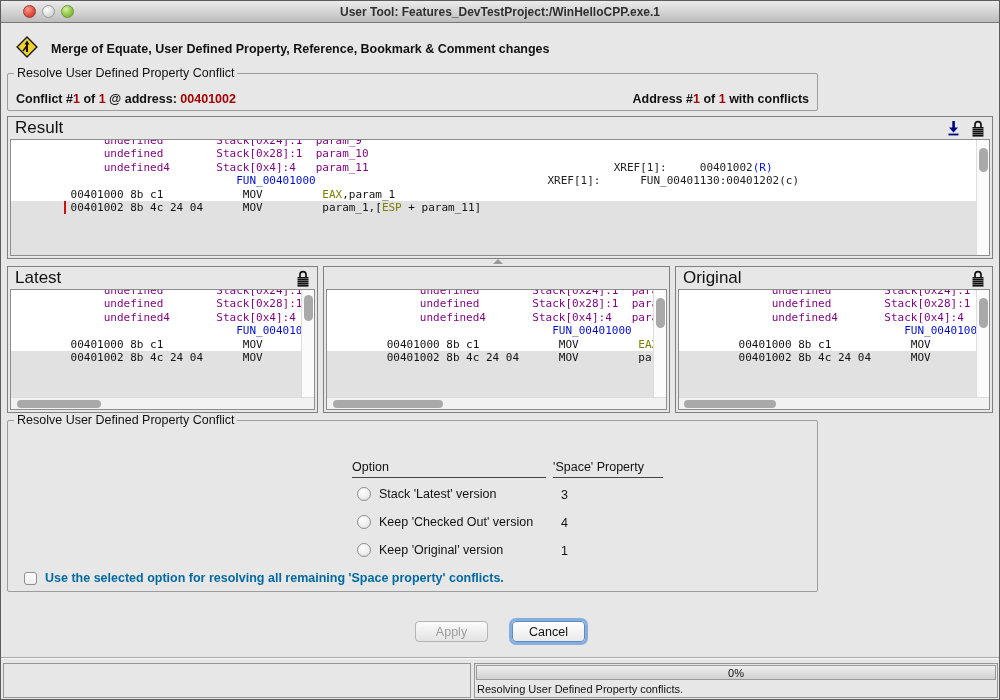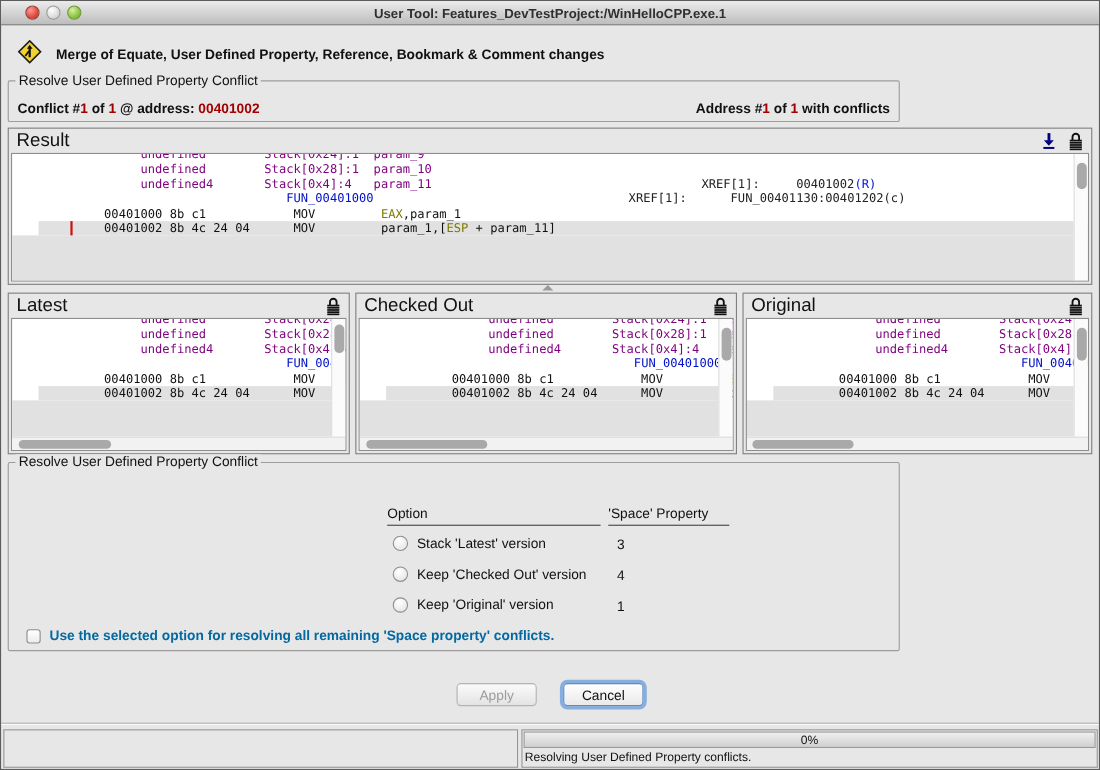--- a/index.html
+++ b/index.html
@@ -41,21 +41,21 @@
     background:#ffffff; border:1px solid #8d8d8d; overflow:hidden; }
   #panel-result { top:115px; left:6px; width:986px; height:143px; }
   .panels-row { position:absolute; top:265px; left:6px; width:986px; height:128px; display:flex; gap:5px; }
   .panels-row .panel { position:relative; height:147px; }
   #panel-latest { width:312px; }
   #panel-checkedout { width:348px; }
   #panel-original { width:319px; }
 
   .listing { position:absolute; inset:0; font-family:"DejaVu Sans Mono", monospace;
     font-size:11px; line-height:13.4px; color:#111; }
-  .lines { margin-top:-6px; position:relative; z-index:2;margin-left:24px; }
+  .lines { margin-top:-6px; position:relative; z-index:2; }
   .ln { white-space:pre; height:13.4px; }
   .ln.hl { background:#e1e1e1; }
   .c-type { color:#7e007e; }
   .c-fun  { color:#0010c8; }
   .c-reg  { color:#7f7c00; }
   .c-plain{ color:#111; }
   .c-xref { color:#222; }
   .c-blue { color:#0010e0; }
   .fill { position:absolute; left:0; right:0; top:74px; bottom:0; background:#e1e1e1; z-index:1; }
   .small .fill { bottom:12px; }
@@ -230,34 +230,20 @@
       <div class="vscroll">
           <div class="vthumb"></div>
         </div>
       <div class="hscroll">
           <div class="hthumb"></div>
         </div>
     </div>
   </div>
 
   <div class="panel small" id="panel-checkedout">
-    <div class="panel-header">
-      <span>Checked Out</span>
-      <span class="spacer"></span>
-      <span class="hicon">
-        <svg width="14" height="17" viewBox="0 0 14 17">
-          <path d="M4 8 V4.6 a3 3 0 0 1 6 0 V8" stroke="#111" stroke-width="1.7" fill="none"></path>
-          <rect x="1.5" y="7" width="11" height="1.6" fill="#111"></rect>
-            <rect x="1.5" y="9" width="11" height="1.6" fill="#111"></rect>
-          <rect x="1.5" y="11" width="11" height="1.6" fill="#111"></rect>
-            <rect x="1.5" y="13" width="11" height="1.6" fill="#111"></rect>
-          <rect x="1.5" y="15" width="11" height="1.6" fill="#111"></rect>
-        </svg>
-      </span>
-    </div>
     <div class="panel-body">
       <div class="listing">
           <div class="lines">
             <div class="ln"><span class="c-type">              undefined        Stack[0x24]:1  param_9</span></div>
             <div class="ln"><span class="c-type">              undefined        Stack[0x28]:1  param_10</span></div>
             <div class="ln"><span class="c-type">              undefined4       Stack[0x4]:4   param_11</span></div>
             <div class="ln"><span class="c-plain">                                  </span><span class="c-fun">FUN_00401000</span><span class="c-xref">                                   XREF[1]:      FUN_00401130:00401202(c)</span></div>
             <div class="ln"><span class="c-plain">         00401000 8b c1            MOV         </span><span class="c-reg">EAX</span><span class="c-plain">,param_1</span></div>
             <div class="ln hl"><span class="c-plain">         00401002 8b 4c 24 04      MOV         param_1,[</span></div>
           </div>

